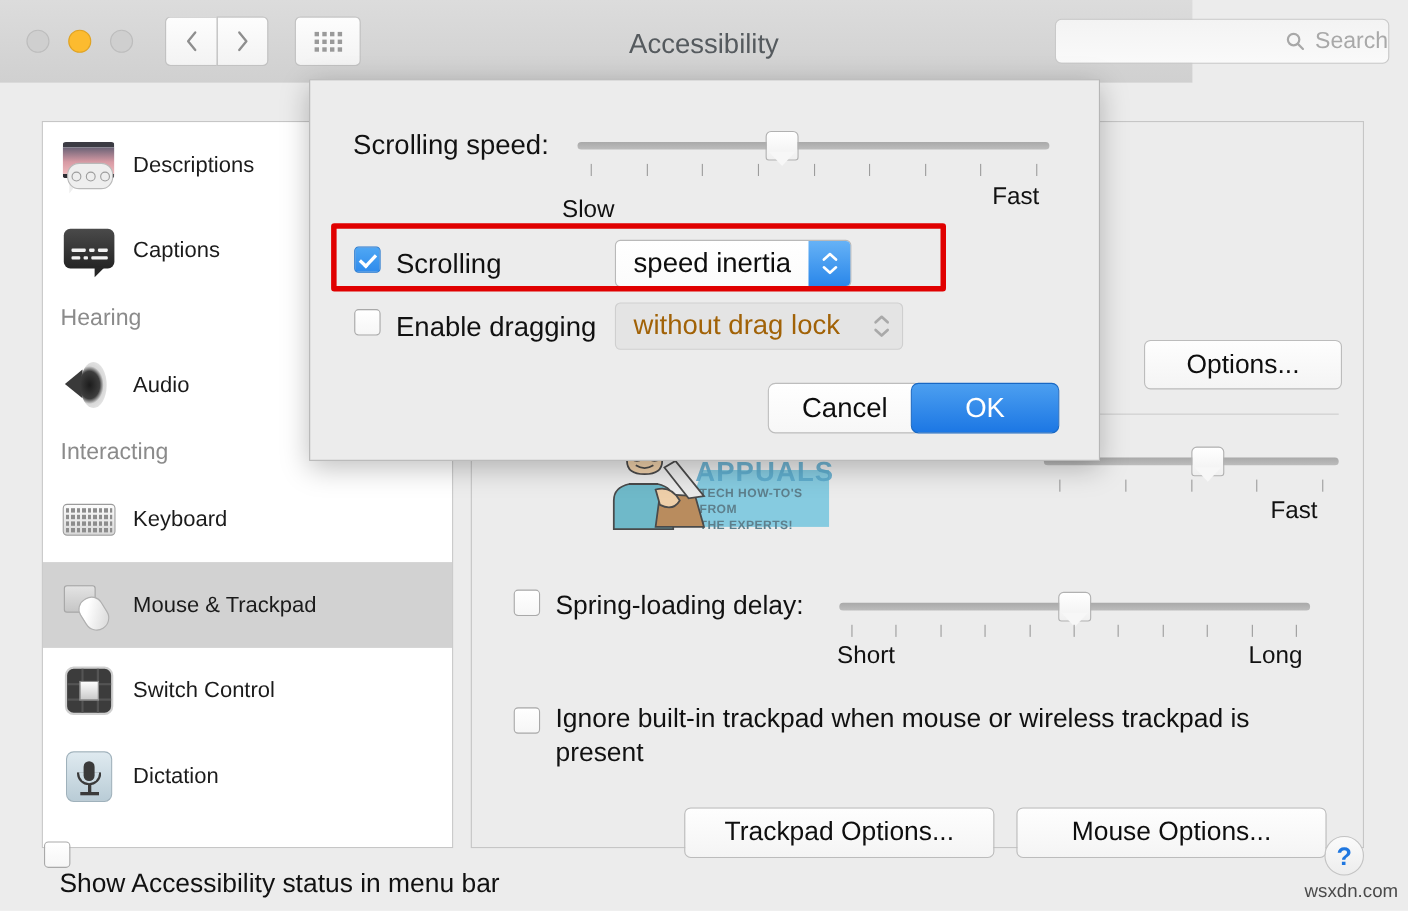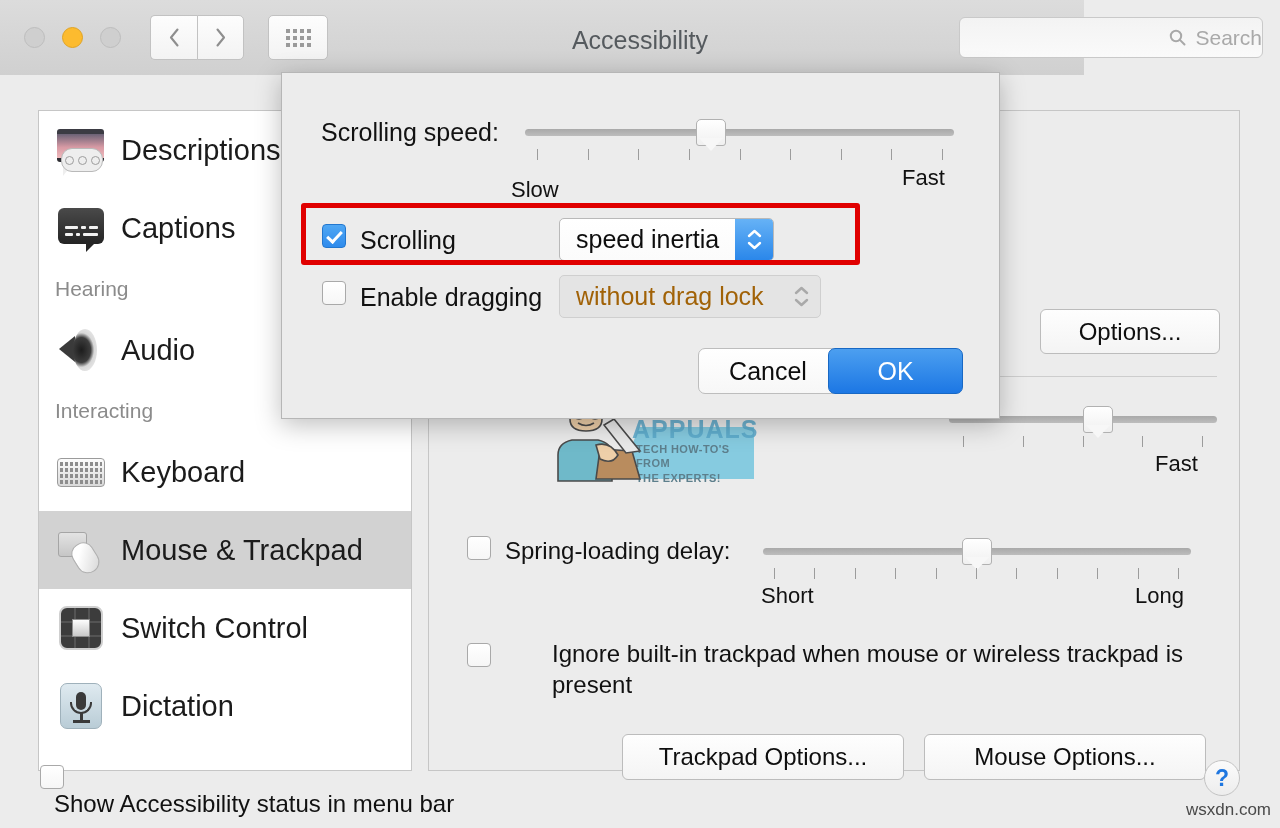--- a/index.html
+++ b/index.html
@@ -100,21 +100,21 @@
     box-sizing: border-box;
     overflow: hidden;
   }
   .side-row {
     display: flex; align-items: center;
     height: 78px;
     padding-left: 16px;
     box-sizing: border-box;
   }
   .side-row.selected { background: #d2d2d2; }
-  .side-label { font-size: 29px; color: #1b1b1b; margin-left: 14px; }
+  .side-label { font-size: 20px; color: #1b1b1b; margin-left: 14px; }
   .side-head {
     font-size: 21px; color: #8b8b8b;
     padding: 2px 0 2px 16px;
     height: 40px;
     display: flex; align-items: center;
   }
   .side-ico { width: 52px; height: 52px; flex: 0 0 52px; position: relative; }
 
   
   .ico-desc .screen {
@@ -541,21 +541,21 @@
           <i></i>
           <i></i>
           <i></i>
           <i></i>
           <i></i>
           <i></i>
       </div>
       <div class="sl-cap" style="left:332px; top:472px;">Short</div>
       <div class="sl-cap" style="left:706px; top:472px;">Long</div>
 
-      <div class="cbx-row" style="left:38px; top:528px; width:730px;gap:47px;">
+      <div class="cbx-row" style="left:38px; top:528px; width:730px;">
         <span class="cbx" style="margin-top:4px;"></span>
         <span class="cbx-lbl" style="width:690px;">Ignore built-in trackpad when mouse or wireless trackpad is present</span>
       </div>
 
       <div class="btn" style="position:absolute; left:193px; top:623px; width:282px; height:46px;">Trackpad Options...</div>
       <div class="btn" style="position:absolute; left:495px; top:623px; width:282px; height:46px;">Mouse Options...</div>
     </div>
 
     <div class="cbx-row" style="left:40px; top:690px;flex-direction:column;">
       <span class="cbx"></span>

